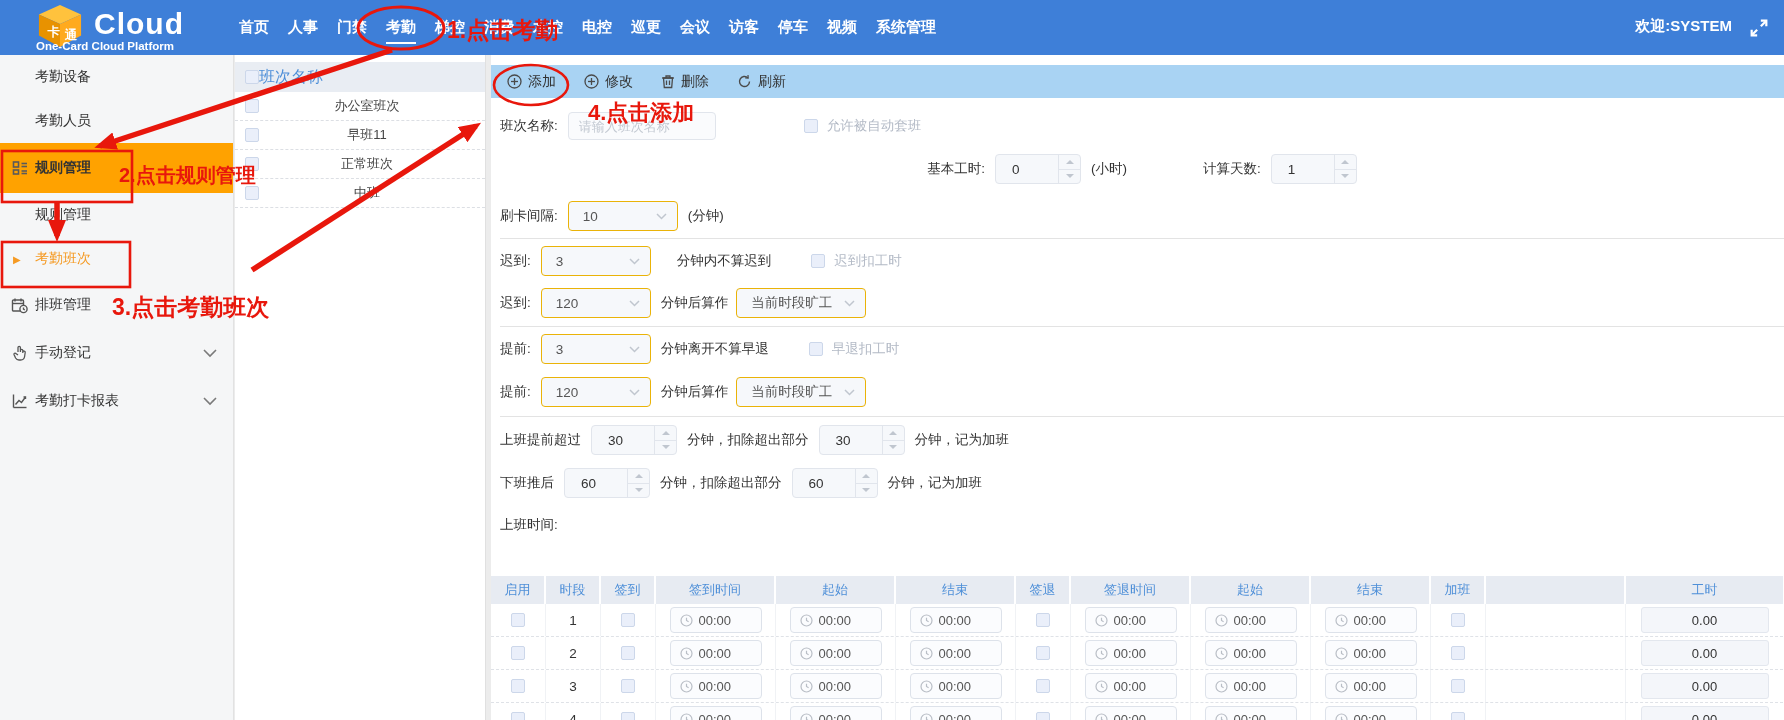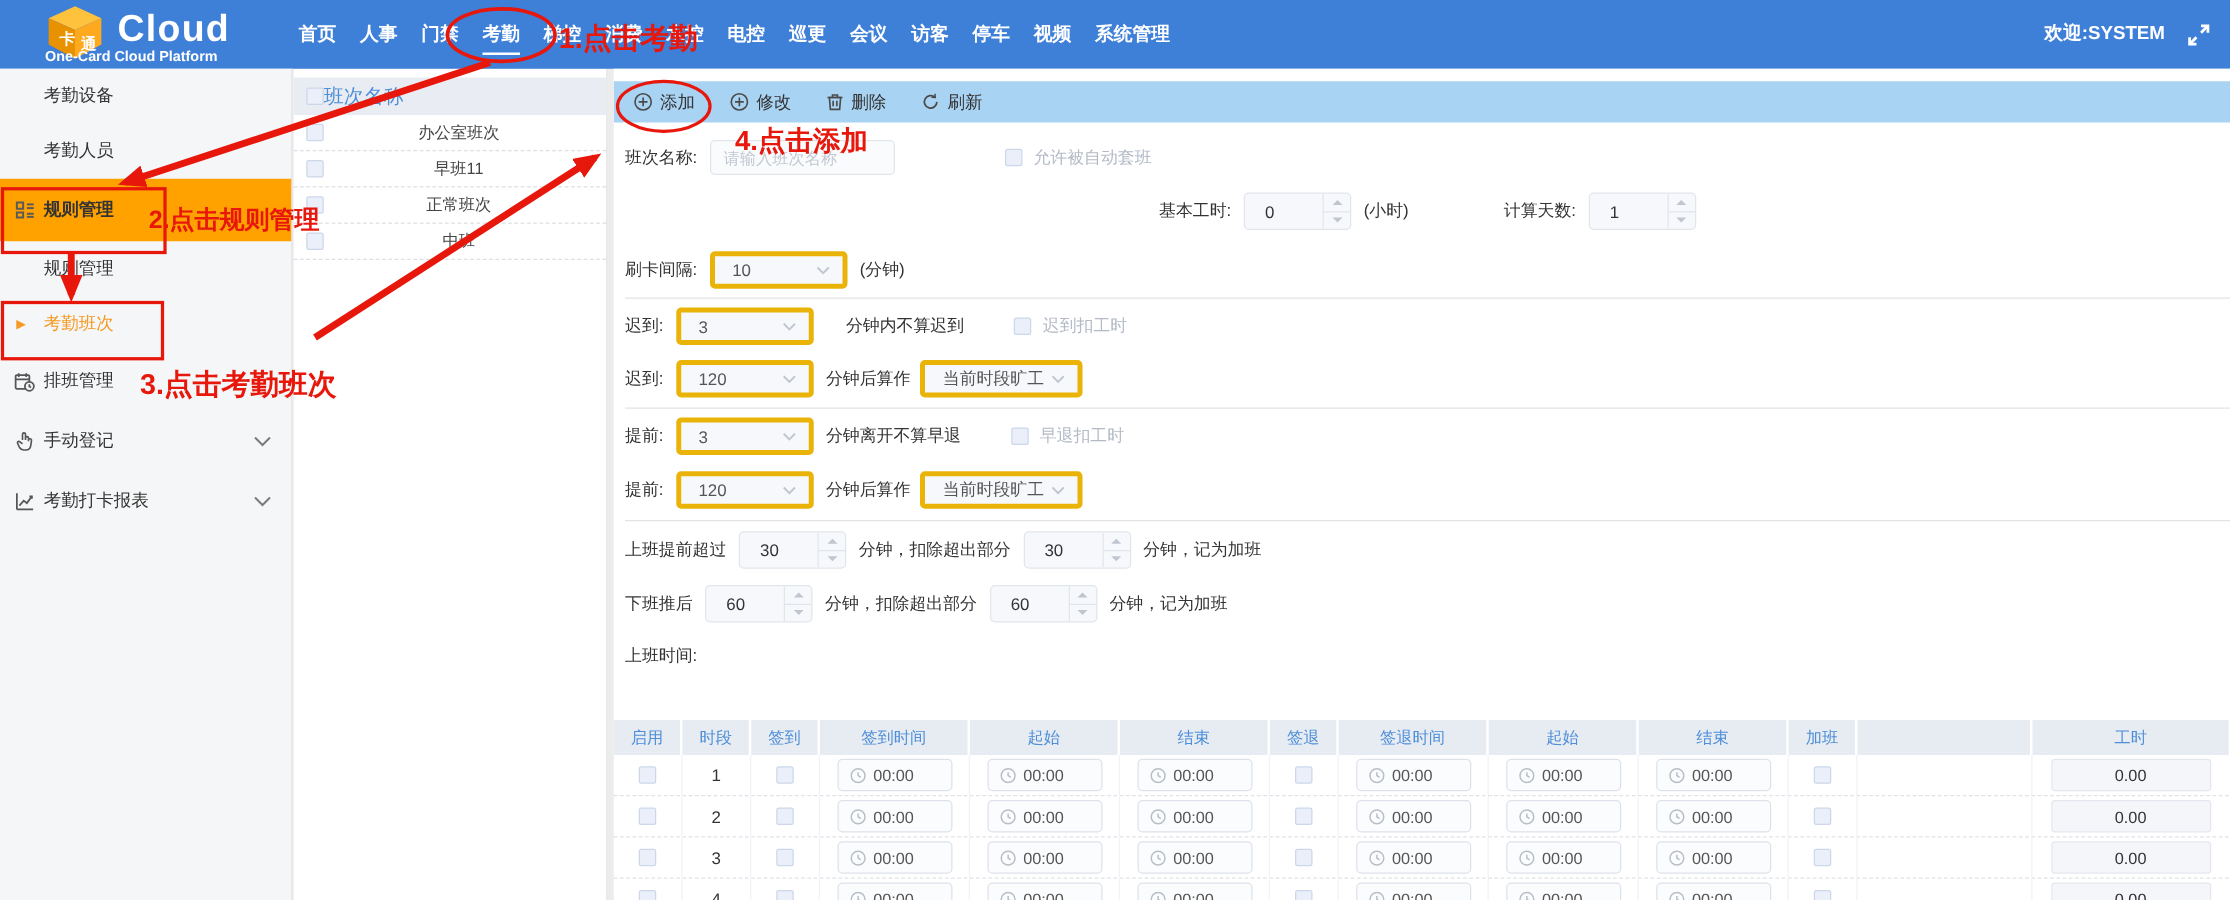--- a/index.html
+++ b/index.html
@@ -46,21 +46,21 @@
   .toolbar { height:33px; margin-top:10px; background:var(--toolbar-bg,#a9d3f3); display:flex; align-items:center; gap:28px; padding-left:16px; }
   .tb-btn { display:flex; align-items:center; gap:6px; font-size:14px; color:#333; cursor:pointer; }
   .tb-btn svg { display:block; }
 
   .form { padding-left:9px; }
   .frow { display:flex; align-items:center; height:30px; }
   .frow .lbl { margin-right:10px; white-space:nowrap; }
   .gray-lbl { color:#b3bac6; margin-left:9px; }
   .divider { border-top:1px solid #e3e3e3; margin-top:0; }
 
-  .sel { height:30px; background:#f6f8fb; border:4px solid #eab308; border-radius:4px; display:inline-flex; align-items:center; padding:0 10px 0 14px; color:#555; cursor:pointer; position:relative; }
+  .sel { height:30px; background:#f6f8fb; border:1px solid #eab308; border-radius:4px; display:inline-flex; align-items:center; padding:0 10px 0 14px; color:#555; cursor:pointer; position:relative; }
   .sel .sel-v { flex:1; }
   .sel svg { margin-left:auto; }
   .w110 { width:110px; }
   .w150 { width:130px; }
 
   .num { display:inline-flex; height:30px; border:1px solid #e1e5ec; border-radius:4px; background:#f6f8fb; overflow:hidden; }
   .num .nv { width:62px; display:flex; align-items:center; padding-left:16px; color:#333; }
   .num .spin { width:22px; border-left:1px solid #e1e5ec; display:flex; flex-direction:column; }
   .num .spin span { flex:1; display:flex; align-items:center; justify-content:center; cursor:pointer; }
   .num .spin span:first-child { border-bottom:1px solid #e1e5ec; }

